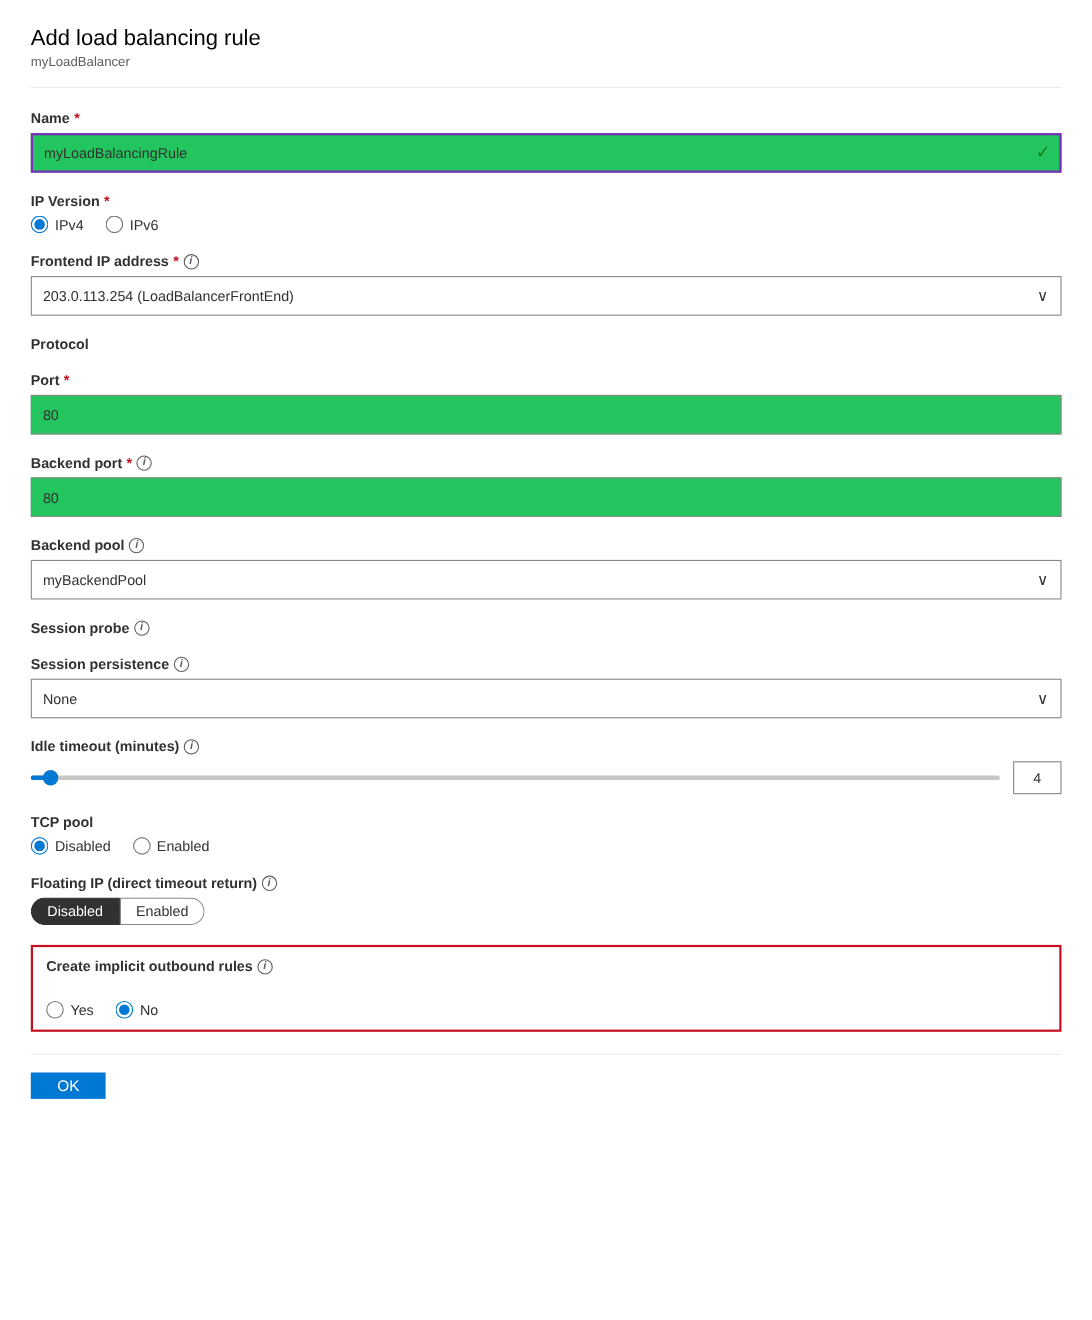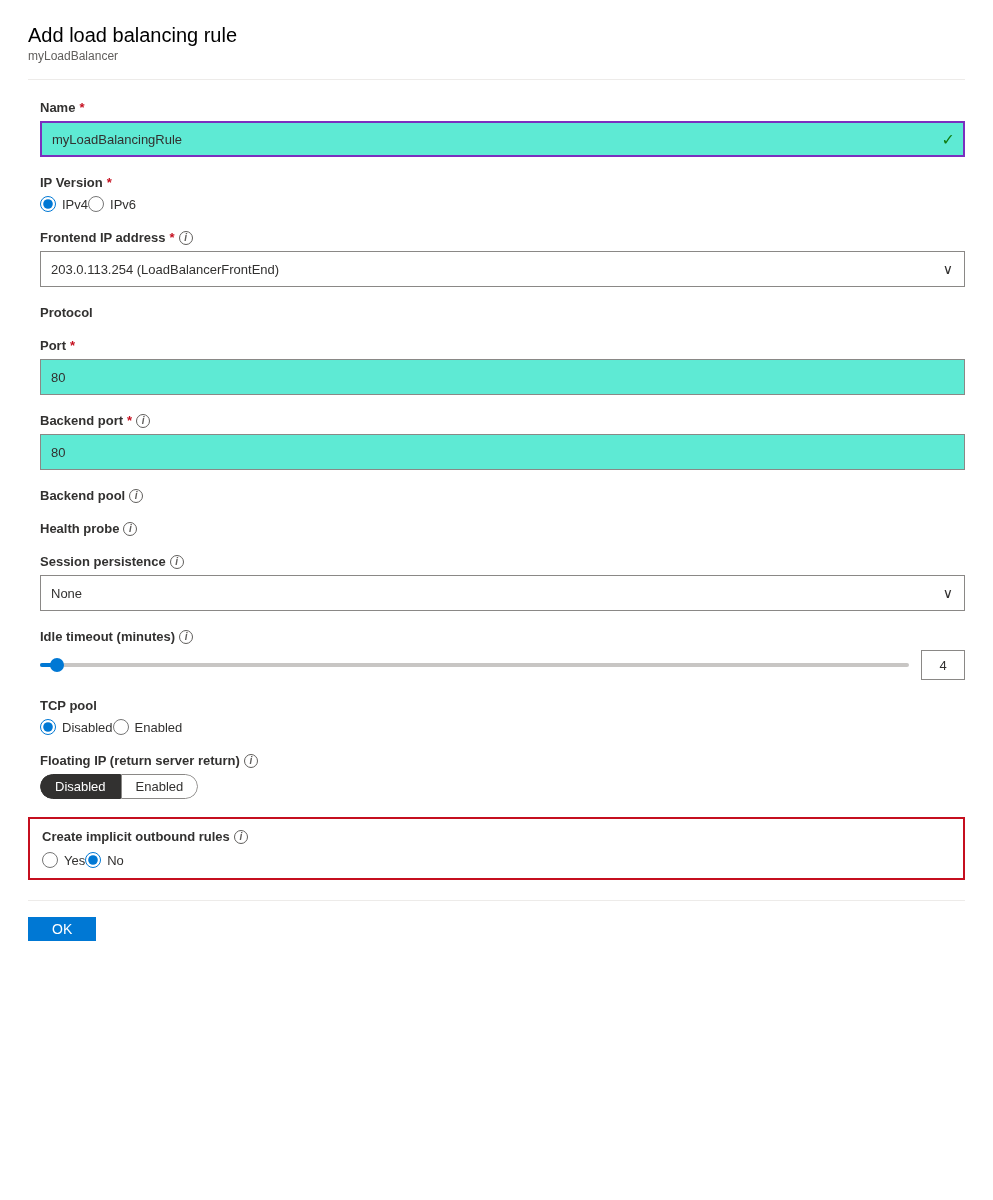--- a/index.html
+++ b/index.html
@@ -22,21 +22,20 @@
       color: #605e5c;
       margin-bottom: 16px;
     }
     .divider {
       border: none;
       border-top: 1px solid #edebe9;
       margin-bottom: 20px;
     }
     .form-group {
       margin-bottom: 18px;
-      margin-left: 12px;
     }
     .form-label {
       font-size: 13px;
       font-weight: 600;
       color: #323130;
       margin-bottom: 6px;
       display: flex;
       align-items: center;
       gap: 4px;
     }
@@ -60,21 +59,21 @@
       line-height: 1;
     }
     .text-input {
       width: 100%;
       height: 36px;
       border: 1px solid #8a8886;
       padding: 0 10px;
       font-size: 13px;
       color: #323130;
       outline: none;
-      background: #5eead4;
+      background: #22c55e;
     }
     .text-input-active {
       border: 2px solid #7b2fbf;
     }
     .input-with-check {
       position: relative;
     }
     .input-with-check .check-icon {
       position: absolute;
       right: 10px;
@@ -104,20 +103,21 @@
       right: 12px;
       top: 50%;
       transform: translateY(-50%);
       pointer-events: none;
       color: #323130;
       font-size: 14px;
     }
     .radio-group {
       display: flex;
       align-items: center;
+      gap: 20px;
       margin-top: 4px;
     }
     .radio-item {
       display: flex;
       align-items: center;
       gap: 6px;
       cursor: pointer;
     }
     .radio-item input[type="radio"] {
       width: 16px;
@@ -296,26 +296,31 @@
   </div>
   <input type="text" class="text-input" value="80" style="">
 </div>
 
 
 <div class="form-group">
   <div class="form-label">
     <span>Backend pool</span>
     <span class="info-icon">i</span>
   </div>
-</div>
-
-
-<div class="form-group">
-  <div class="form-label">
-    <span>Health probe</span>
+  <div class="select-wrapper">
+    <select class="select-input">
+      <option>myBackendPool</option>
+    </select>
+  </div>
+</div>
+
+
+<div class="form-group">
+  <div class="form-label">
+    <span>Session probe</span>
     <span class="info-icon">i</span>
   </div>
 </div>
 
 
 <div class="form-group">
   <div class="form-label">
     <span>Session persistence</span>
     <span class="info-icon">i</span>
   </div>
@@ -354,34 +359,34 @@
     <div class="radio-item">
       <input type="radio" name="tcp_reset" id="tcp_enabled" style="">
       <label for="tcp_enabled">Enabled</label>
     </div>
   </div>
 </div>
 
 
 <div class="form-group">
   <div class="form-label">
-    <span>Floating IP (return server return)</span>
+    <span>Floating IP (direct timeout return)</span>
     <span class="info-icon">i</span>
   </div>
   <div class="toggle-group">
     <div class="toggle-switch">
       <button class="toggle-option active">Disabled</button>
       <button class="toggle-option inactive">Enabled</button>
     </div>
   </div>
 </div>
 
 
 <div class="highlighted-section">
-  <div class="form-label" style="margin-bottom:8px;">
+  <div class="form-label" style="margin-bottom:24px;">
     <span>Create implicit outbound rules</span>
     <span class="info-icon">i</span>
   </div>
   <div class="radio-group">
     <div class="radio-item">
       <input type="radio" name="implicit_outbound" id="io_yes" style="">
       <label for="io_yes">Yes</label>
     </div>
     <div class="radio-item">
       <input type="radio" name="implicit_outbound" id="io_no" checked="" style="">

